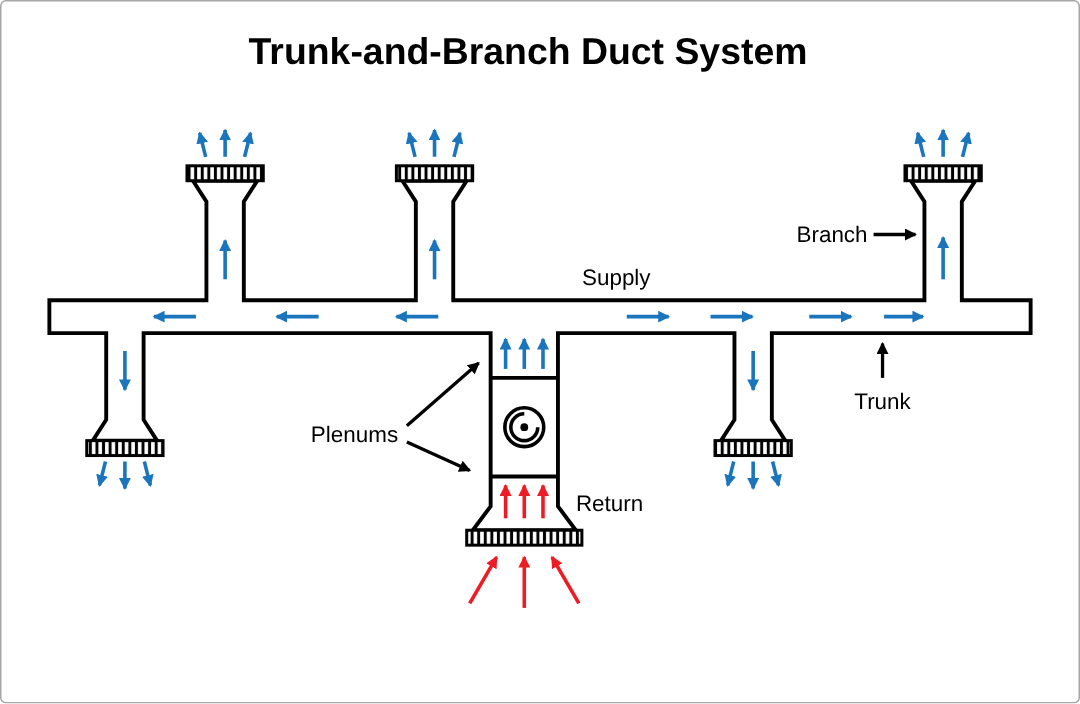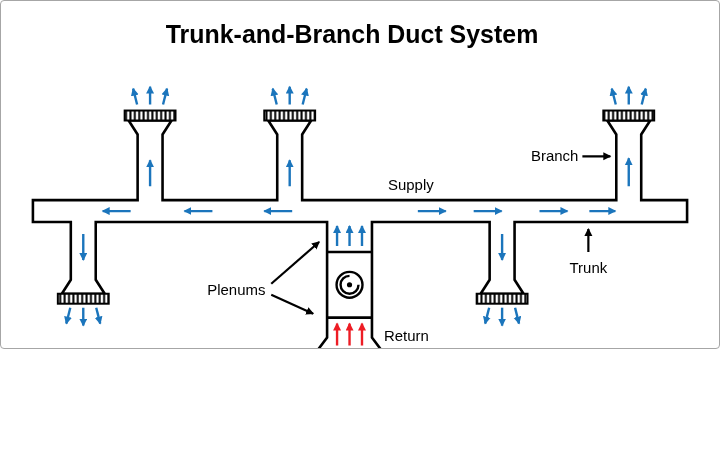--- a/index.html
+++ b/index.html
@@ -1,17 +1,17 @@
 <!DOCTYPE html>
 <html><head>
 <meta charset="utf-8">
 <style>
   html, body { margin: 0; padding: 0; background: #ffffff; }
   .frame {
-    width: 720px; height: 349px;
+    width: 720px; height: 469px;
     box-sizing: border-box;
     border: 1px solid #a6a6a6;
     border-radius: 4px;
     background: #ffffff;
     overflow: hidden;
   }
   svg { display: block; }
   text { font-family: "Liberation Sans", sans-serif; }
   .title-text { font-size: 25px; font-weight: bold; fill: #000000; }
   .lbl { font-size: 15px; fill: #000000; }

